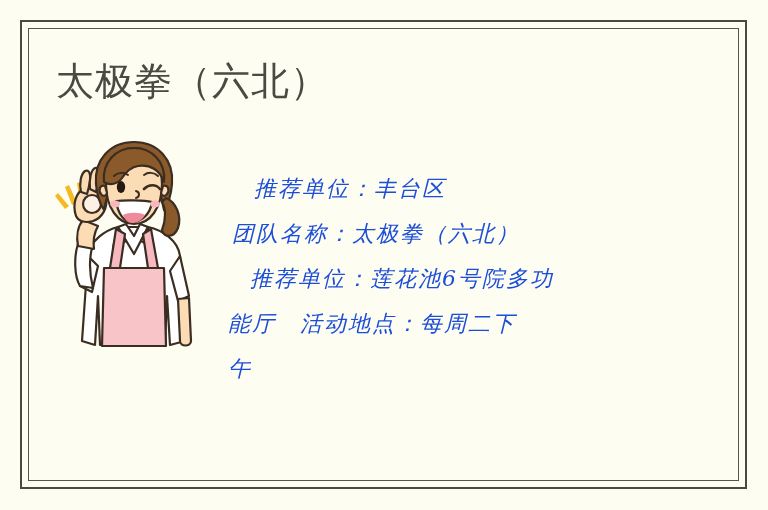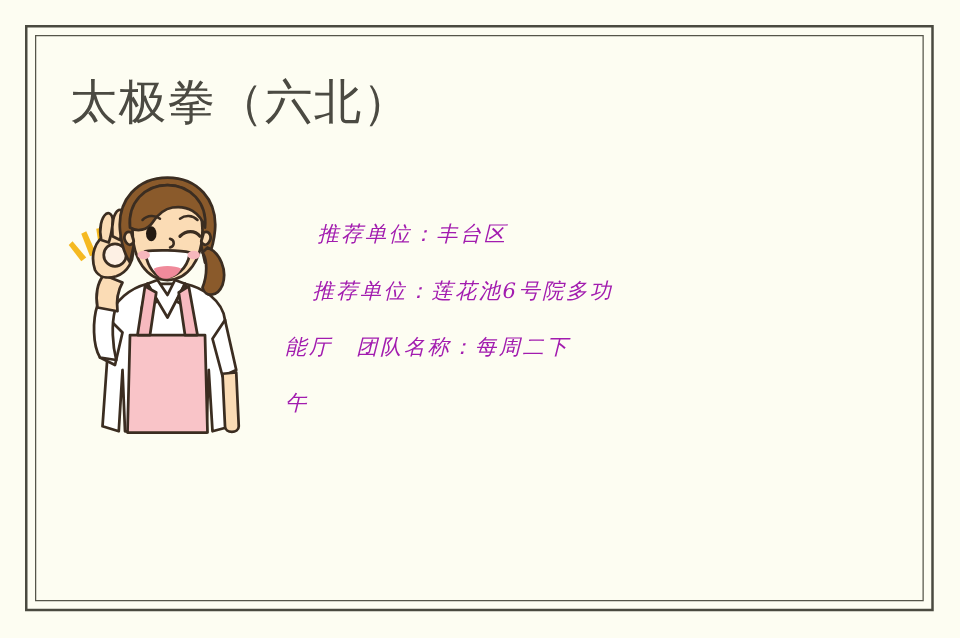--- a/index.html
+++ b/index.html
@@ -73,23 +73,23 @@
 
   
   .info-block {
     position: absolute;
     left: 228px;
     top: 166px;
     width: 396px;
   }
   .info-line {
     font-family: "DejaVu Serif", "Liberation Serif", serif;
-    font-size: 17px;
+    font-size: 22px;
     line-height: 45px;
-    color: #a21caf;
+    color: #1d4ed8;
     letter-spacing: 2px;
     white-space: pre;
     font-style: italic;
     font-weight: 400;
   }
   .info-line.indent-1 { padding-left: 26px; }
   .info-line.indent-2 { padding-left: 4px; }
   .info-line.indent-3 { padding-left: 22px; }
   .info-line.indent-4 { padding-left: 0px; }
   .info-line.indent-5 { padding-left: 0px; }
@@ -171,18 +171,19 @@
         <path d="M71 79 C76 76 88 76 93 79 C90 85 84 87 80 87 C76 87 73 84 71 79 Z" fill="#f08a9b" stroke="none"></path>
 
         <ellipse cx="63" cy="68" rx="5" ry="3.4" fill="#f6b7bd" stroke="none"></ellipse>
         <ellipse cx="103" cy="68" rx="5" ry="3.4" fill="#f6b7bd" stroke="none"></ellipse>
       </g>
     </svg>
   </div>
 
   <div class="info-block">
     <div class="info-line indent-1">推荐单位：丰台区</div>
+    <div class="info-line indent-2">团队名称：太极拳（六北）</div>
     <div class="info-line indent-3">推荐单位：莲花池6号院多功</div>
-    <div class="info-line indent-4">能厅　团队名称：每周二下</div>
+    <div class="info-line indent-4">能厅　活动地点：每周二下</div>
     <div class="info-line indent-5">午</div>
   </div>
 
 </div>
 
 </body></html>

